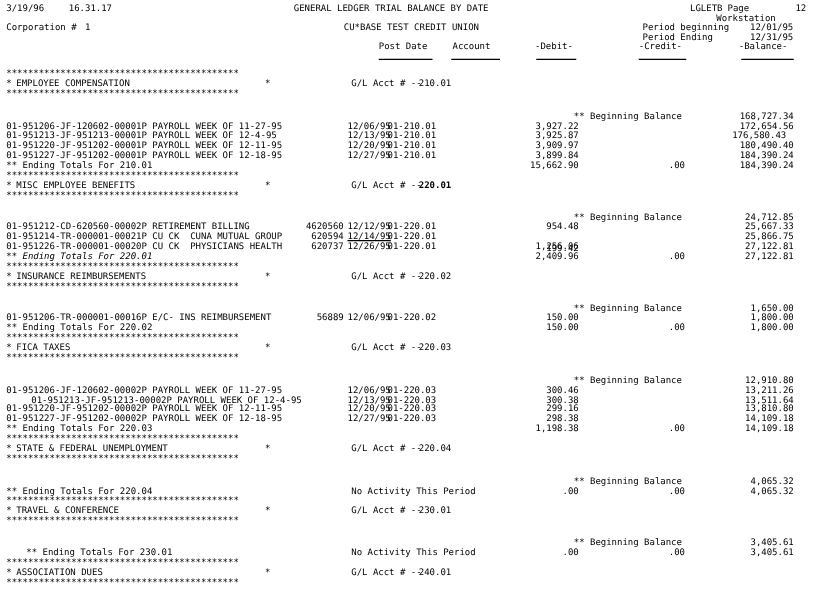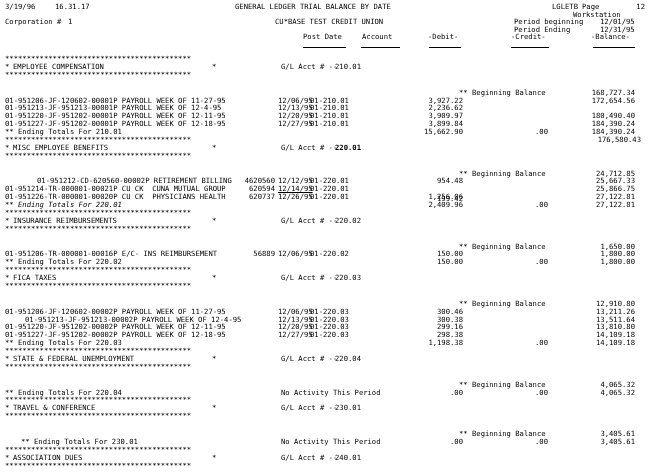--- a/index.html
+++ b/index.html
@@ -53,22 +53,22 @@
       <span class="t" style="left: 5px; top: 96.605px;">01-951206-JF-120602-00001P PAYROLL WEEK OF 11-27-95</span>
       <span class="t r" style="left: 230px; top: 96.605px; width: 45px;"></span>
       <span class="t" style="left: 278px; top: 96.605px;">12/06/95</span>
       <span class="t" style="left: 310px; top: 96.605px;">01-210.01</span>
       <span class="t r" style="left: 400px; top: 96.605px; width: 63px;">3,927.22</span>
       <span class="t r" style="left: 570px; top: 96.605px; width: 65px;">172,654.56</span>
       <span class="t" style="left: 5px; top: 104.455px;">01-951213-JF-951213-00001P PAYROLL WEEK OF 12-4-95</span>
       <span class="t r" style="left: 230px; top: 104.455px; width: 45px;"></span>
       <span class="t" style="left: 278px; top: 104.455px;">12/13/95</span>
       <span class="t" style="left: 310px; top: 104.455px;">01-210.01</span>
-      <span class="t r" style="left: 400px; top: 104.455px; width: 63px;">2,236.62</span>
-      <span class="t r" style="left: 576px; top: 104.455px; width: 65px; margin-top: 32px;">176,580.43</span>
+      <span class="t r" style="left: 400px; top: 104.455px; width: 63px;">3,925.87</span>
+      <span class="t r" style="left: 564px; top: 104.455px; width: 65px;">176,580.43</span>
       <span class="t" style="left: 5px; top: 112.305px;">01-951220-JF-951202-00001P PAYROLL WEEK OF 12-11-95</span>
       <span class="t r" style="left: 230px; top: 112.305px; width: 45px;"></span>
       <span class="t" style="left: 278px; top: 112.305px;">12/20/95</span>
       <span class="t" style="left: 310px; top: 112.305px;">01-210.01</span>
       <span class="t r" style="left: 400px; top: 112.305px; width: 63px;">3,909.97</span>
       <span class="t r" style="left: 570px; top: 112.305px; width: 65px;">180,490.40</span>
       <span class="t" style="left: 5px; top: 120.155px;">01-951227-JF-951202-00001P PAYROLL WEEK OF 12-18-95</span>
       <span class="t r" style="left: 230px; top: 120.155px; width: 45px;"></span>
       <span class="t" style="left: 278px; top: 120.155px;">12/27/95</span>
       <span class="t" style="left: 310px; top: 120.155px;">01-210.01</span>
@@ -81,21 +81,21 @@
       <span class="t r" style="left: 570px; top: 128.005px; width: 65px;">184,390.24</span>
       <span class="t" style="left: 5px; top: 135.855px;">*******************************************</span>
       <span class="t" style="left: 5px; top: 143.705px;">*</span>
       <span class="t" style="left: 13px; top: 143.705px;">MISC EMPLOYEE BENEFITS</span>
       <span class="t" style="left: 212px; top: 143.705px;">*</span>
       <span class="t" style="left: 281px; top: 143.705px;">G/L Acct # --</span>
       <span class="t" style="left: 335px; top: 143.705px; font-weight: bold;">220.01</span>
       <span class="t" style="left: 5px; top: 151.555px;">*******************************************</span>
       <span class="t" style="left: 459px; top: 169.61px;">** Beginning Balance</span>
       <span class="t r" style="left: 570px; top: 169.61px; width: 65px;">24,712.85</span>
-      <span class="t" style="left: 5px; top: 177.46px; margin-left: 32px;">01-951212-CD-620560-00002P RETIREMENT BILLING</span>
+      <span class="t" style="left: 5px; top: 177.46px;">01-951212-CD-620560-00002P RETIREMENT BILLING</span>
       <span class="t r" style="left: 230px; top: 177.46px; width: 45px;">4620560</span>
       <span class="t" style="left: 278px; top: 177.46px;">12/12/95</span>
       <span class="t" style="left: 310px; top: 177.46px;">01-220.01</span>
       <span class="t r" style="left: 400px; top: 177.46px; width: 63px;">954.48</span>
       <span class="t r" style="left: 570px; top: 177.46px; width: 65px;">25,667.33</span>
       <span class="t" style="left: 5px; top: 185.31px;">01-951214-TR-000001-00021P CU CK  CUNA MUTUAL GROUP</span>
       <span class="t r" style="left: 230px; top: 185.31px; width: 45px;">620594</span>
       <span class="t" style="left: 278px; top: 185.31px; text-decoration: underline;">12/14/95</span>
       <span class="t" style="left: 310px; top: 185.31px;">01-220.01</span>
       <span class="t r" style="left: 400px; top: 195px; width: 63px;">199.42</span>

